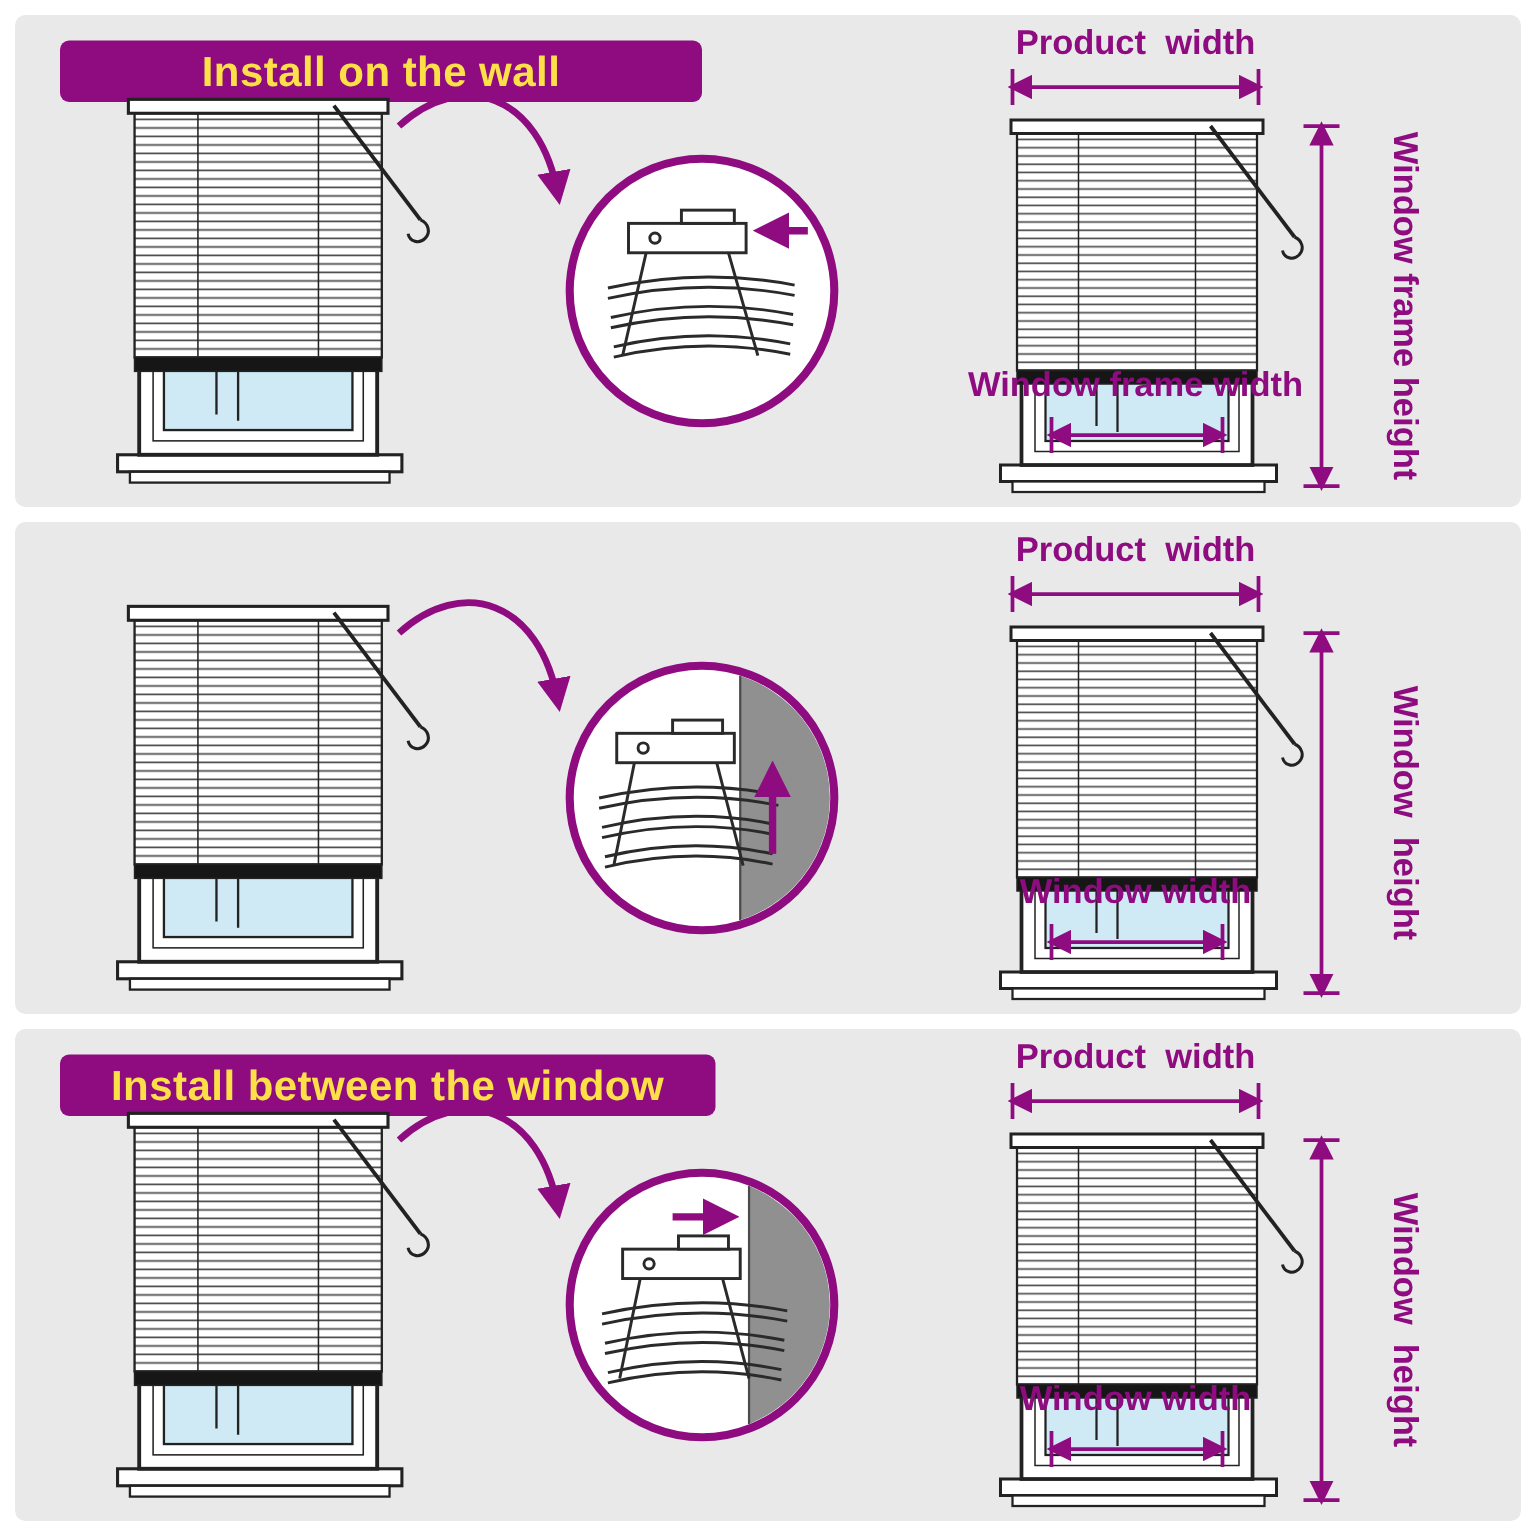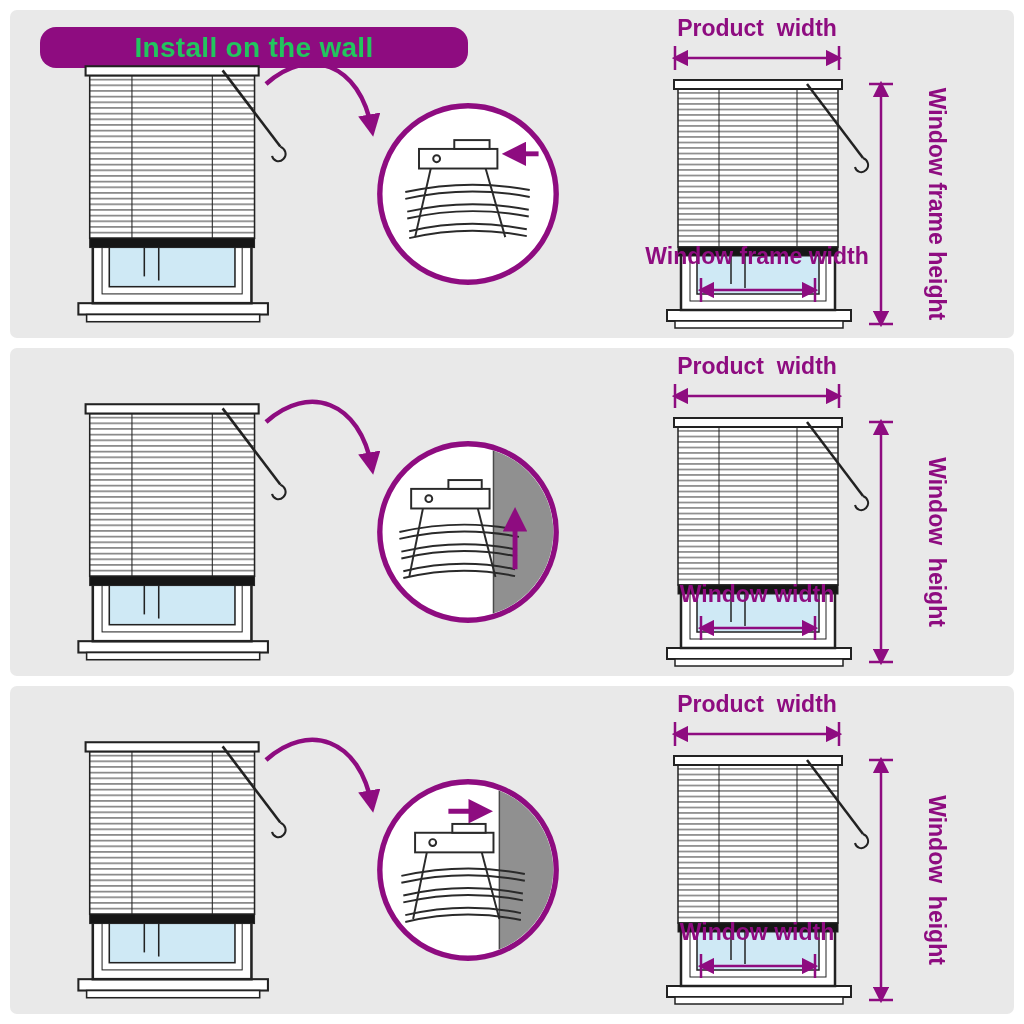--- a/index.html
+++ b/index.html
@@ -9,21 +9,21 @@
   }
   .panel{
     position:absolute;left:10px;width:1004px;height:328px;
     background:#e9e9e9;border-radius:7px;
   }
   #panel-0{top:10px}
   #panel-1{top:348px}
   #panel-2{top:686px}
   .banner{
     position:absolute;left:30px;top:17px;height:41px;
-    background:#8e0c80;border-radius:16px;color:#22c55e;
+    background:#8e0c80;border-radius:6px;color:#fde047;
     display:flex;align-items:center;justify-content:center;
     min-width:360px;padding:0 34px;
     font-size:28px;font-weight:bold;letter-spacing:.3px;white-space:pre;
   }
   .art{position:absolute;left:58px;top:48px;width:268px;height:273px;}
   .curve{position:absolute;left:248px;top:50px;width:140px;height:100px;}
   .detail{position:absolute;left:360px;top:86px;width:196px;height:196px;}
   .measure{position:absolute;left:616px;top:2px;width:336px;height:326px;}
   .dimtext{
     font-family:"Liberation Sans", sans-serif;
@@ -195,20 +195,23 @@
     <text class="dimtext" x="128" y="252" text-anchor="middle" xml:space="preserve">Window width</text>
     <g class="dimline">
       <line x1="72" y1="278" x2="186" y2="278" marker-start="url(#mDim)" marker-end="url(#mDim)"></line>
       <line x1="72" y1="266" x2="72" y2="290"></line>
       <line x1="186" y1="266" x2="186" y2="290"></line>
     </g>
   </svg>
 </section>
 
 <section class="panel" id="panel-2">
+  <div class="banner">
+    <span>Install between the window</span>
+  </div>
   <svg class="art" viewBox="0 0 260 265">
     <use href="#sym-win"></use>
   </svg>
   <svg class="curve" viewBox="0 0 140 100">
     <path d="M8,24 C50,-14 102,2 114,70" fill="none" stroke="#8e0c80" stroke-width="4.5" marker-end="url(#mBig)"></path>
   </svg>
   <svg class="detail" viewBox="0 0 200 200">
     <use href="#sym-detail-between"></use>
   </svg>
   <svg class="measure" viewBox="0 0 330 326">

